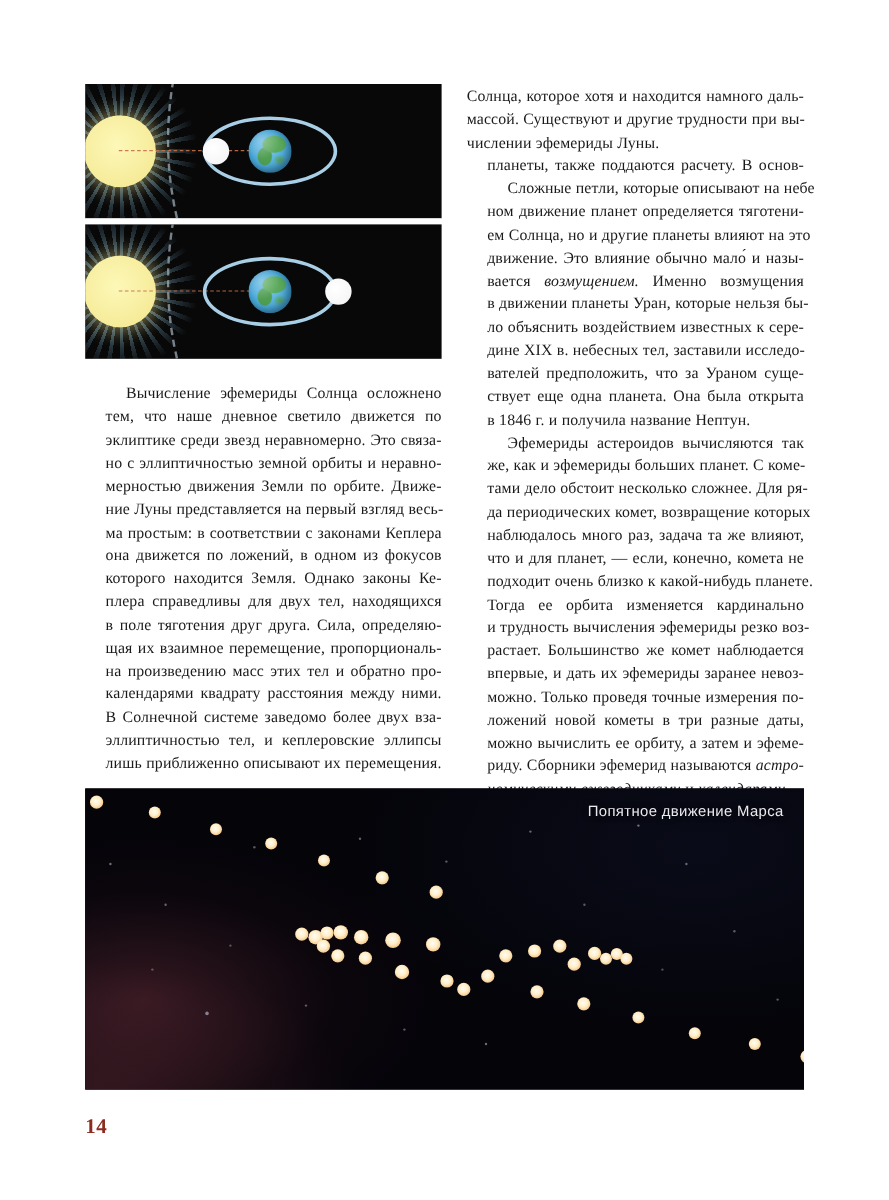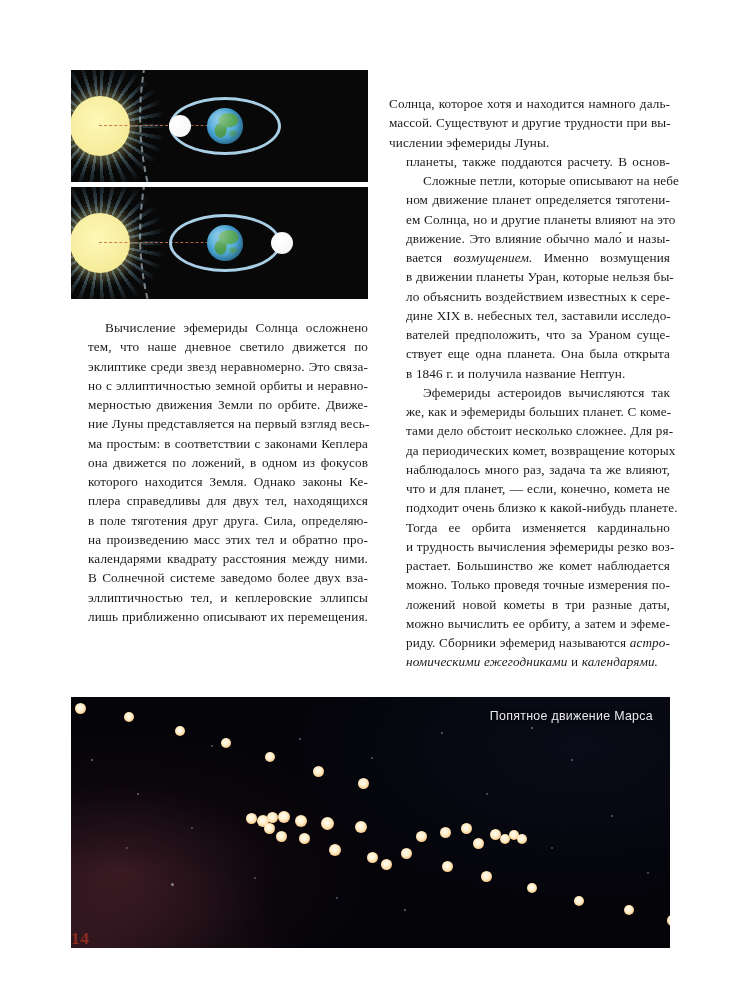--- a/index.html
+++ b/index.html
@@ -148,21 +148,21 @@
     letter-spacing: 0.1px;
     -webkit-hyphens: none;
     hyphens: none;
     word-spacing: 0.2px;
   }
   .col p {
     margin: 0;
     text-indent: 17px;
     text-align: justify;
   }
-  .col p.noindent { text-indent: 0; margin-top: 24px; }
+  .col p.noindent { text-indent: 0; }
   .col p:last-child { text-align: justify; }
 
   .col-left {
     left: 71px;
     top: 318px;
     width: 297px;
   }
   .col-right {
     left: 389px;
     top: 70px;
@@ -185,21 +185,20 @@
 
   
   .fig-bottom {
     position: absolute;
     left: 71px;
     top: 657px;
     width: 599px;
     height: 251px;
     background: #05040a;
     overflow: hidden;
-    margin-top: 40px;
   }
   .sky-glow {
     position: absolute;
     left: 0; top: 0; right: 0; bottom: 0;
     background:
       radial-gradient(ellipse 60% 80% at 8% 70%, rgba(92,40,52,0.55) 0%, rgba(30,12,22,0.25) 45%, rgba(5,4,10,0) 72%),
       radial-gradient(ellipse 50% 60% at 2% 100%, rgba(110,48,58,0.45) 0%, rgba(5,4,10,0) 70%),
       radial-gradient(ellipse 70% 90% at 85% 20%, rgba(10,12,26,0.9) 0%, rgba(4,4,9,1) 70%),
       linear-gradient(110deg, #160c16 0%, #0b0812 40%, #050509 75%, #030308 100%);
   }
@@ -278,20 +277,21 @@
       <span class="jline">тем, что наше дневное светило движется по</span>
       <span class="jline">эклиптике среди звезд неравномерно. Это связа-</span>
       <span class="jline">но с эллиптичностью земной орбиты и неравно-</span>
       <span class="jline">мерностью движения Земли по орбите. Движе-</span>
       <span class="jline">ние Луны представляется на первый взгляд весь-</span>
       <span class="jline">ма простым: в соответствии с законами Кеплера</span>
       <span class="jline">она движется по ложений, в одном из фокусов</span>
       <span class="jline">которого находится Земля. Однако законы Ке-</span>
       <span class="jline">плера справедливы для двух тел, находящихся</span>
       <span class="jline">в поле тяготения друг друга. Сила, определяю-</span>
+      <span class="jline">щая их взаимное перемещение, пропорциональ-</span>
       <span class="jline">на произведению масс этих тел и обратно про-</span>
       <span class="jline">календарями квадрату расстояния между ними.</span>
       <span class="jline">В Солнечной системе заведомо более двух вза-</span>
       <span class="jline">эллиптичностью тел, и кеплеровские эллипсы</span>
       <span class="jline">лишь приближенно описывают их перемещения.</span>
     </p>
   </div>
 
   <div class="col col-right">
 
@@ -320,20 +320,21 @@
       <span class="jline indent-first">Эфемериды астероидов вычисляются так</span>
       <span class="jline">же, как и эфемериды больших планет. С коме-</span>
       <span class="jline">тами дело обстоит несколько сложнее. Для ря-</span>
       <span class="jline">да периодических комет, возвращение которых</span>
       <span class="jline">наблюдалось много раз, задача та же влияют,</span>
       <span class="jline">что и для планет, — если, конечно, комета не</span>
       <span class="jline">подходит очень близко к какой-нибудь планете.</span>
       <span class="jline">Тогда ее орбита изменяется кардинально</span>
       <span class="jline">и трудность вычисления эфемериды резко воз-</span>
       <span class="jline">растает. Большинство же комет наблюдается</span>
+      <span class="jline">впервые, и дать их эфемериды заранее невоз-</span>
       <span class="jline">можно. Только проведя точные измерения по-</span>
       <span class="jline">ложений новой кометы в три разные даты,</span>
       <span class="jline">можно вычислить ее орбиту, а затем и эфеме-</span>
       <span class="jline">риду. Сборники эфемерид называются <i>астро-</i></span>
       <span class="jline last"><i>номическими ежегодниками</i> и <i>календарями.</i></span>
     </p>
 
   </div>
 
   <div class="fig-bottom">

